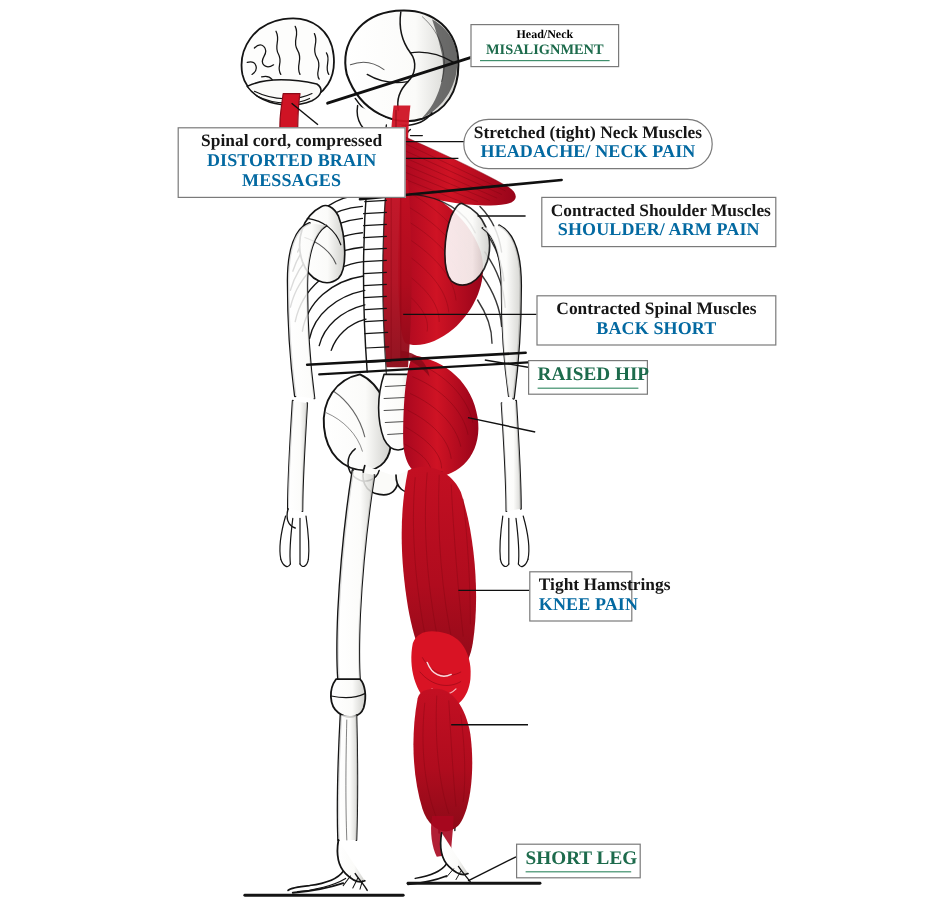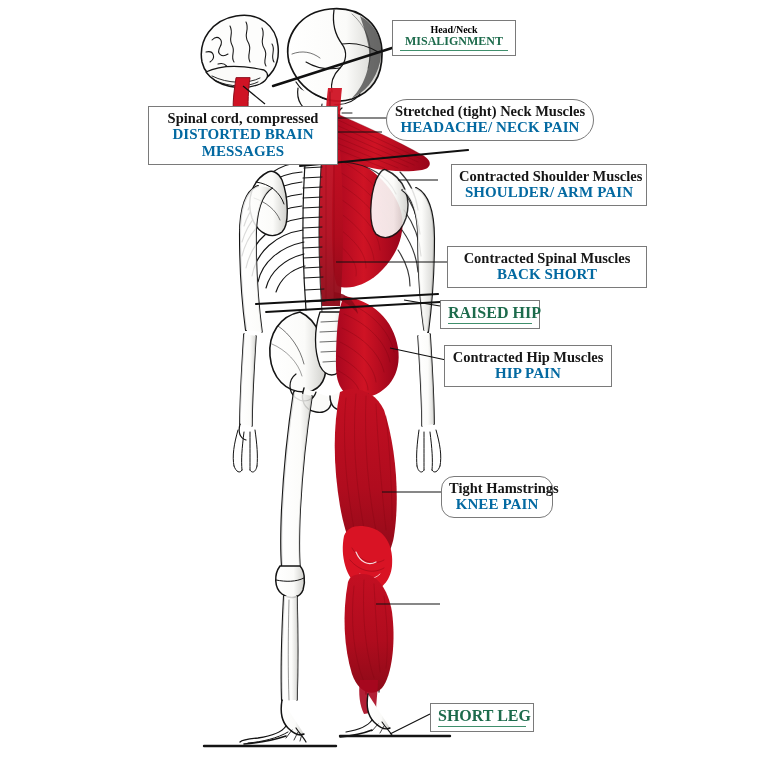--- a/index.html
+++ b/index.html
@@ -477,26 +477,22 @@
 
   <div class="callout" style="left:447px;top:246px;width:200px;">
     <span class="l1">Contracted Spinal Muscles</span>
     <span class="l2">BACK SHORT</span>
   </div>
 
   <div class="callout green single" style="left:440px;top:300px;width:100px;">
     <span class="g2">RAISED HIP</span>
   </div>
 
-  <div class="callout" style="left:444px;top:345px;width:168px;">
-    <span class="l1">Contracted Hip Muscles</span>
-    <span class="l2">HIP PAIN</span>
-  </div>
-
-  <div class="callout" style="left:441px;top:476px;width:112px;border-radius:13px;">
+
+  <div class="callout" style="left:441px;top:476px;width:86px;">
     <span class="l1">Tight Hamstrings</span>
     <span class="l2">KNEE PAIN</span>
   </div>
 
 
   <div class="callout green single" style="left:430px;top:703px;width:104px;">
     <span class="g2">SHORT LEG</span>
   </div>
 
 </div>

